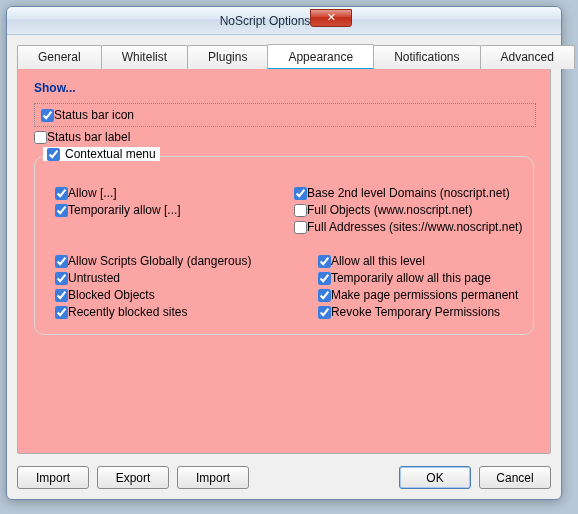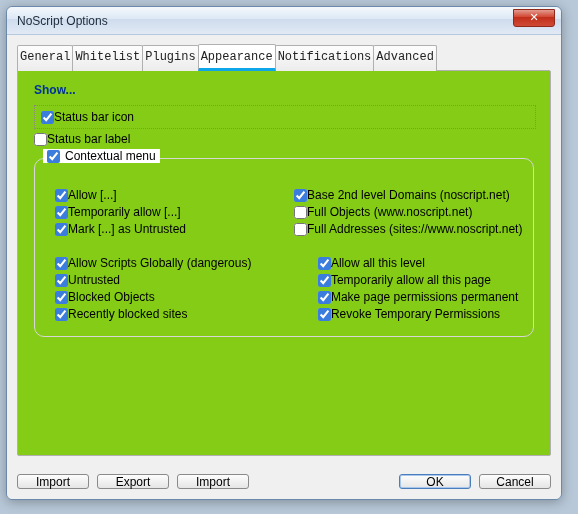--- a/index.html
+++ b/index.html
@@ -1,38 +1,38 @@
 <!DOCTYPE html>
 <html><head>
 <meta charset="utf-8">
 <style>
   * { box-sizing: border-box; margin: 0; padding: 0; }
   body { font-family: "Segoe UI", Tahoma, sans-serif; font-size: 12px; background: #b8c8d8; width: 578px; height: 514px; overflow: hidden; }
   .window { width: 556px; height: 494px; margin: 6px; background: linear-gradient(to bottom, #eaf0f8 0, #dde7f3 100%); border: 1px solid #6b8aab; border-radius: 6px; box-shadow: 0 2px 12px rgba(0,0,0,0.3); position: relative; }
-  .titlebar { height: 28px; display:flex; align-items:center; justify-content:space-between; padding: 0 6px 0 10px; background: linear-gradient(to bottom, #f4f8fc 0, #dce8f4 45%, #cfdced 46%, #e1eaf5 100%); border-radius: 6px 6px 0 0; border-bottom: 1px solid #b5c7db; }
+  .titlebar { height: 28px; display:flex; align-items:center; justify-content:center; padding: 0 6px 0 10px; background: linear-gradient(to bottom, #f4f8fc 0, #dce8f4 45%, #cfdced 46%, #e1eaf5 100%); border-radius: 6px 6px 0 0; border-bottom: 1px solid #b5c7db; }
   .titlebar .title { color:#1a2a3a; font-size:12px; }
   .close-btn { width:42px; height:18px; background: linear-gradient(to bottom,#e39a8f 0,#d1442e 45%,#c22f1a 46%,#cf4a36 100%); border:1px solid #8f2a1b; border-radius:0 0 3px 3px; margin-top:-6px; color:#fff; display:flex; align-items:center; justify-content:center; font-size:11px; line-height:1; cursor:pointer;}
   .client { position:absolute; top:28px; bottom:0; left:0; right:0; background:#f0f0f0; border-radius:0 0 6px 6px; padding:10px 10px 10px 10px;}
   .tabs { display:flex; gap:0; margin-bottom:-1px; position:relative; z-index:2;}
-  .tab { padding:4px 2px; border:1px solid #b0b0b0; border-bottom:none; background:linear-gradient(#fdfdfd,#ececec); color:#222; border-radius:2px 2px 0 0; margin-right:-1px; cursor:pointer; font-size:12px; position:relative;font-family:Liberation Mono, monospace;}
-  .tab.active { background:#fff; z-index:3; border-bottom:3px solid #0ea5e9; padding-top:5px; margin-top:-1px;}
-  .panel { border:1px solid #b0b0b0; background:#84cc16; padding:10px 14px 30px 14px; position:relative; z-index:1; height:386px; border-radius:0 2px 2px 2px;}
+  .tab { padding:4px 20px; border:1px solid #b0b0b0; border-bottom:none; background:linear-gradient(#fdfdfd,#ececec); color:#222; border-radius:2px 2px 0 0; margin-right:-1px; cursor:pointer; font-size:12px; position:relative;}
+  .tab.active { background:#fff; z-index:3; border-bottom:1px solid #0ea5e9; padding-top:5px; margin-top:-1px;}
+  .panel { border:1px solid #b0b0b0; background:#fca5a5; padding:10px 14px 30px 14px; position:relative; z-index:1; height:386px; border-radius:0 2px 2px 2px;}
   .heading { font-weight:bold; color:#003399; margin:2px 0 8px 2px; }
   .dotted-box { border:1px dotted #888; padding:4px 6px; margin-left:2px; }
   .row { display:flex; align-items:center; gap:0; margin:3px 0 3px 2px;}
   input[type=checkbox]{ width:13px; height:13px; accent-color:#3b7ddd; }
   .fieldset { border:1px solid #d7d7d7; border-radius:10px; margin:12px 2px 0 2px; padding:26px 10px 12px 10px; position:relative;}
   .fieldset .legend-row { position:absolute; top:-10px; left:8px; background:#fff; padding:0 4px; display:flex; align-items:center; gap:5px;}
   .cols { display:flex; }
   .col { flex:1; }
   .colA .row, .colB .row, .colC .row, .colD .row { margin-left:10px; }
   .cols2 { display:flex; margin-top:14px;}
   .btnbar { position:absolute; left:10px; right:10px; bottom:10px; display:flex; gap:8px;}
   .btnbar .spacer { flex:1; }
-  button.btn { min-width:72px; height:15px; padding:0 12px; font-family:inherit; font-size:12px; background:linear-gradient(#fdfdfd,#e5e5e5); border:1px solid #8a8a8a; border-radius:3px; cursor:pointer;}
+  button.btn { min-width:72px; height:23px; padding:0 12px; font-family:inherit; font-size:12px; background:linear-gradient(#fdfdfd,#e5e5e5); border:1px solid #8a8a8a; border-radius:3px; cursor:pointer;}
   button.btn.primary { border:1px solid #4a7dbb; box-shadow:0 0 0 1px #a8c7ea inset;}
 </style>
 </head>
 <body>
 
 <div class="window">
   <div class="titlebar">
     <span class="title">NoScript Options</span>
     <div class="close-btn">
         <span>✕</span>
@@ -69,24 +69,20 @@
 
         <div class="cols">
           <div class="col colA">
             <div class="row">
                 <input type="checkbox" checked="" style="">
                 <span>Allow [...]</span>
               </div>
             <div class="row">
                 <input type="checkbox" checked="" style="">
                 <span>Temporarily allow [...]</span>
-              </div>
-            <div class="row">
-                <input type="checkbox" checked="" style="">
-                <span>Mark [...] as Untrusted</span>
               </div>
           </div>
           <div class="col colB">
             <div class="row">
                 <input type="checkbox" checked="" style="">
                 <span>Base 2nd level Domains (noscript.net)</span>
               </div>
             <div class="row">
                 <input type="checkbox" style="">
                 <span>Full Objects (www.noscript.net)</span>

